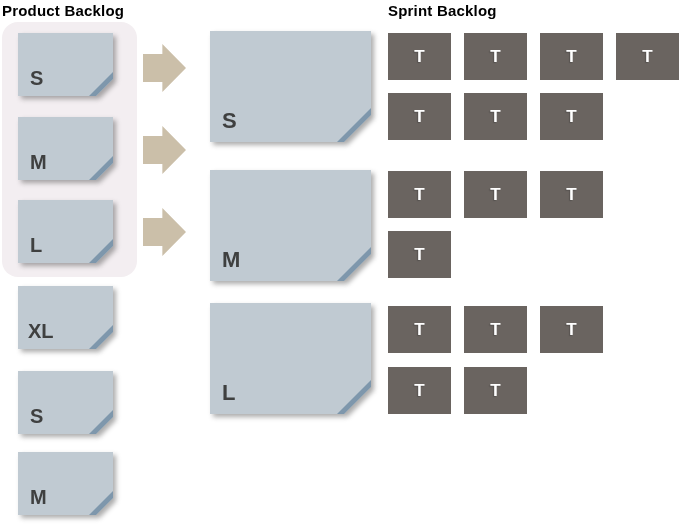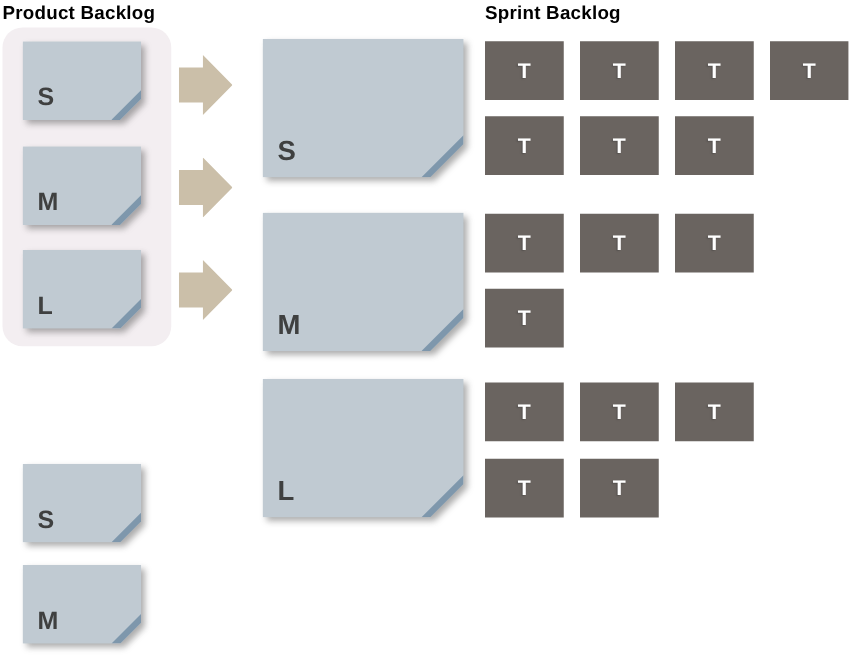--- a/index.html
+++ b/index.html
@@ -93,20 +93,26 @@
       <div class="fold"></div>
     </div>
   </div>
   <div class="note-wrap small" style="left:18px; top:200px;">
     <div class="note">
       <span class="note-label">L</span>
       <div class="fold"></div>
     </div>
   </div>
 
+  <div class="note-wrap small" style="left:18px; top:286px;">
+    <div class="note">
+      <span class="note-label" style="left:10px;">XL</span>
+      <div class="fold"></div>
+    </div>
+  </div>
   <div class="note-wrap small" style="left:18px; top:371px;">
     <div class="note">
       <span class="note-label">S</span>
       <div class="fold"></div>
     </div>
   </div>
   <div class="note-wrap small" style="left:18px; top:452px;">
     <div class="note">
       <span class="note-label">M</span>
       <div class="fold"></div>

